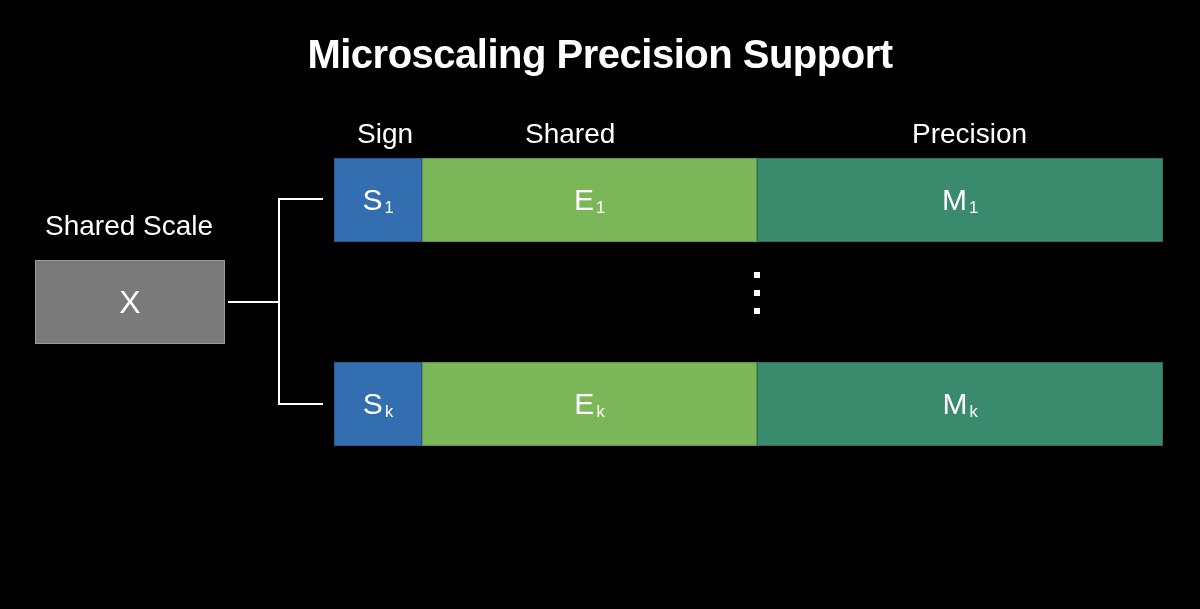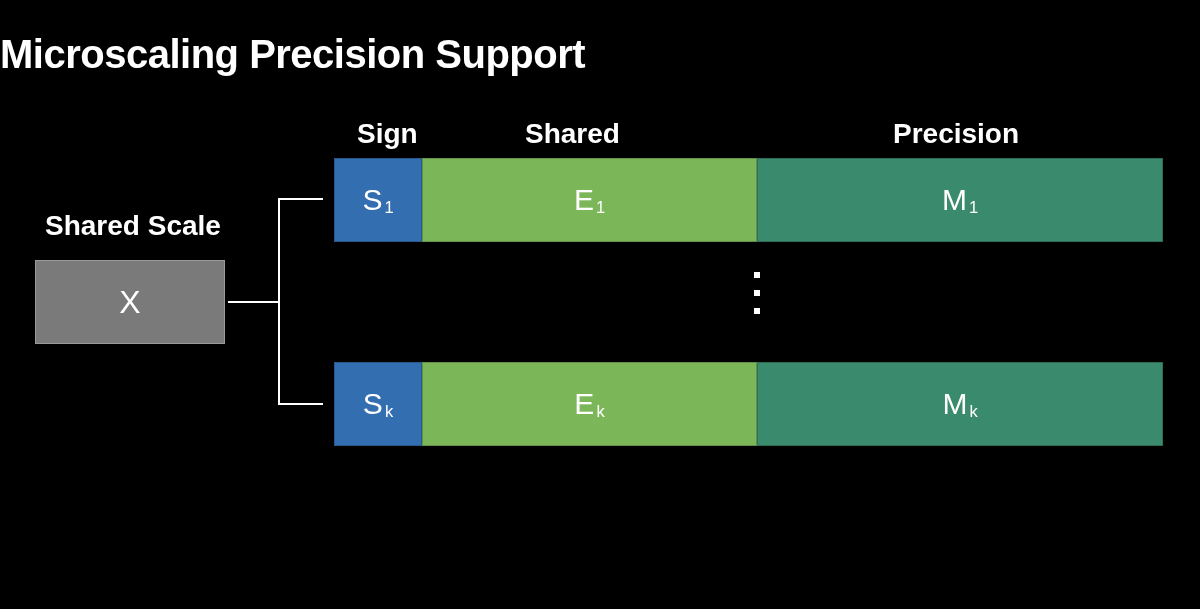--- a/index.html
+++ b/index.html
@@ -10,38 +10,39 @@
     body {
       width: 1200px;
       height: 609px;
       background: #000;
       font-family: -apple-system, BlinkMacSystemFont, "Segoe UI", Helvetica, Arial, sans-serif;
       color: #fff;
       position: relative;
       overflow: hidden;
     }
     .title {
+      text-align: center;
       font-size: 40px;
       font-weight: 700;
       padding-top: 32px;
       letter-spacing: -0.5px;
     }
     .diagram {
       position: absolute;
       top: 130px;
       left: 0;
       width: 1200px;
     }
     
     .shared-scale-label {
       position: absolute;
       top: 80px;
       left: 45px;
       font-size: 28px;
-      font-weight: 700;
+      font-weight: 400;
     }
     .shared-scale-box {
       position: absolute;
       top: 130px;
       left: 35px;
       width: 190px;
       height: 84px;
       background: #7a7a7a;
       border: 1px solid #9a9a9a;
       display: flex;
@@ -88,26 +89,26 @@
       left: 50px;
       width: 45px;
       height: 2px;
       background: #fff;
     }
     
     .col-header {
       position: absolute;
       top: -12px;
       font-size: 28px;
-      font-weight: 700;
+      font-weight: 400;
       text-align: center;
     }
     .col-sign { left: 357px; }
     .col-range { left: 525px; }
-    .col-precision { left: 893px; }
+    .col-precision { left: 912px; }
     
     .row {
       position: absolute;
       left: 334px;
       height: 84px;
       display: flex;
     }
     .row1 { top: 28px; }
     .row2 { top: 232px; }
     .seg {

